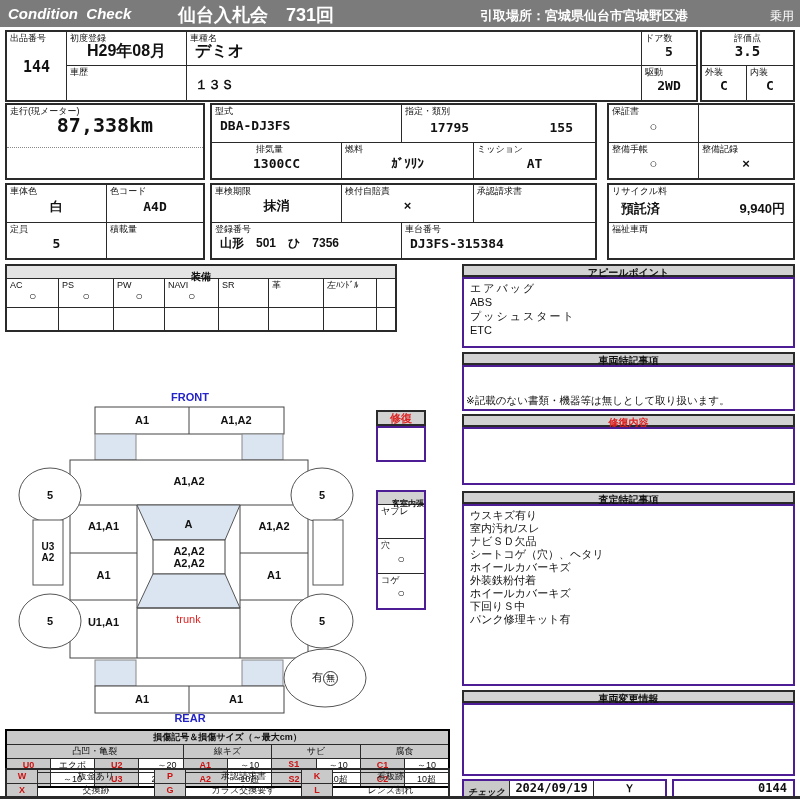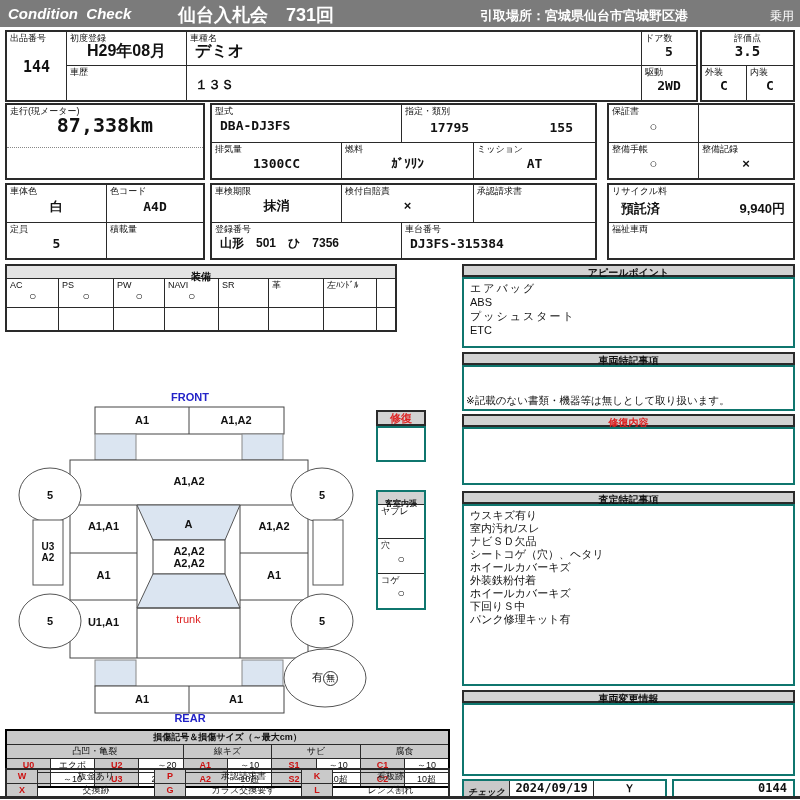--- a/index.html
+++ b/index.html
@@ -9,21 +9,21 @@
   .box{position:absolute;box-sizing:border-box;border:2px solid #2a2a2a;background:#fff;}
   .cell{position:absolute;box-sizing:border-box;}
   .br{border-right:1px solid #2a2a2a;}
   .bb{border-bottom:1px solid #2a2a2a;}
   .lbl{display:block;font-size:9px;line-height:10px;padding:1px 3px;text-align:left;white-space:nowrap;}
   .val{position:absolute;left:0;right:0;text-align:center;font-weight:bold;font-size:13px;line-height:15px;white-space:nowrap;}
   .val-left{text-align:left;padding-left:8px;}
   .mono{font-family:"DejaVu Sans Mono","Liberation Mono",monospace;}
   .sechead{position:absolute;box-sizing:border-box;border:2px solid #2a2a2a;background:#d2d2d2;
            text-align:center;font-size:11px;line-height:11px;font-weight:bold;padding-top:1px;}
-  .secbody{position:absolute;box-sizing:border-box;border:2px solid #0f766e;background:#fff;}
+  .secbody{position:absolute;box-sizing:border-box;border:2px solid #4c1d95;background:#fff;}
   .listline{font-size:11px;line-height:14px;padding:0 6px;white-space:nowrap;}
   .dlabel{position:absolute;box-sizing:border-box;text-align:center;font-weight:bold;font-size:11px;line-height:12px;white-space:nowrap;}
   .bluelabel{color:#2323c8;font-weight:bold;font-size:11px;}
   .redtext{color:#d22;}
   table.legend{border-collapse:collapse;table-layout:fixed;}
   table.legend td{border:1px solid #2a2a2a;font-size:9px;line-height:11px;height:13px;
                   text-align:center;padding:0;white-space:nowrap;overflow:hidden;}
   td.gray{background:#c9c9c9;}
   td.code{background:#c9c9c9;color:#c11;font-weight:bold;font-size:10px;}
   .dotline td{border-bottom:1px dotted #777;}
@@ -95,21 +95,21 @@
   <div class="box" style="left:210px;top:103px;width:387px;height:77px;">
     <div class="cell br bb" style="left:0;top:0;width:190px;height:38px;">
       <span class="lbl">型式</span>
       <div class="val val-left mono" style="top:13px;">DBA-DJ3FS</div>
     </div>
     <div class="cell bb" style="left:190px;top:0;width:193px;height:38px;">
       <span class="lbl">指定・類別</span>
       <span class="abs mono" style="left:28px;top:15px;font-weight:bold;font-size:13px;">17795</span>
       <span class="abs mono" style="right:22px;top:15px;font-weight:bold;font-size:13px;">155</span>
     </div>
-    <div class="cell br" style="left:0;top:38px;width:130px;height:35px;">
+    <div class="cell br" style="left:0;top:38px;width:130px;height:35px;padding-left:41px;">
       <span class="lbl">排気量</span>
       <div class="val mono" style="top:13px;">1300CC</div>
     </div>
     <div class="cell br" style="left:130px;top:38px;width:132px;height:35px;">
       <span class="lbl">燃料</span>
       <div class="val" style="top:13px;">ｶﾞｿﾘﾝ</div>
     </div>
     <div class="cell" style="left:262px;top:38px;width:121px;height:35px;">
       <span class="lbl">ミッション</span>
       <div class="val mono" style="top:13px;">AT</div>
@@ -298,21 +298,21 @@
   <div class="dlabel" style="left:293px;top:671px;width:64px;font-weight:normal;font-size:11px;">
     <span>有</span><span class="circled">無</span>
   </div>
 
   <div class="sechead" style="left:376px;top:410px;width:50px;height:16px;">
     <span class="redtext">修復</span>
   </div>
   <div class="secbody" style="left:376px;top:426px;width:50px;height:36px;"></div>
 
   <div class="secbody" style="left:376px;top:490px;width:50px;height:120px;">
-    <div class="cell bb" style="left:0;top:0;width:46px;height:13px;background:#d2d2d2;text-align:center;">
+    <div class="cell bb" style="left:0;top:0;width:46px;height:13px;background:#d2d2d2;text-align:right;">
       <span style="font-size:8px;line-height:12px;font-weight:bold;white-space:nowrap;">客室内張</span>
     </div>
     <div class="cell bb" style="left:0;top:13px;width:46px;height:34px;">
       <span class="lbl">ヤブレ</span>
       <div class="val" style="top:14px;font-size:12px;"></div>
     </div>
     <div class="cell bb" style="left:0;top:47px;width:46px;height:35px;">
       <span class="lbl">穴</span>
       <div class="val" style="top:13px;font-size:12px;">○</div>
     </div>
@@ -384,21 +384,21 @@
       <td class="gray" colspan="2">サビ</td>
       <td class="gray" colspan="2">腐食</td>
     </tr>
     <tr class="dotline">
       <td class="code" style="width:30px;">U0</td>
       <td style="width:65px;">エクボ</td>
       <td class="code" style="width:30px;">U2</td>
       <td style="width:56px;padding-left:12px;">～20</td>
       <td class="code" style="width:30px;">A1</td>
       <td style="width:56px;">～10</td>
-      <td class="code" style="width:30px;">S1</td>
+      <td class="code" style="width:30px;font-family:Liberation Mono, monospace;">S1</td>
       <td style="width:56px;">～10</td>
       <td class="code" style="width:30px;">C1</td>
       <td>～10</td>
     </tr>
     <tr>
       <td class="code">U1</td>
       <td>～10</td>
       <td class="code">U3</td>
       <td>20超</td>
       <td class="code">A2</td>

